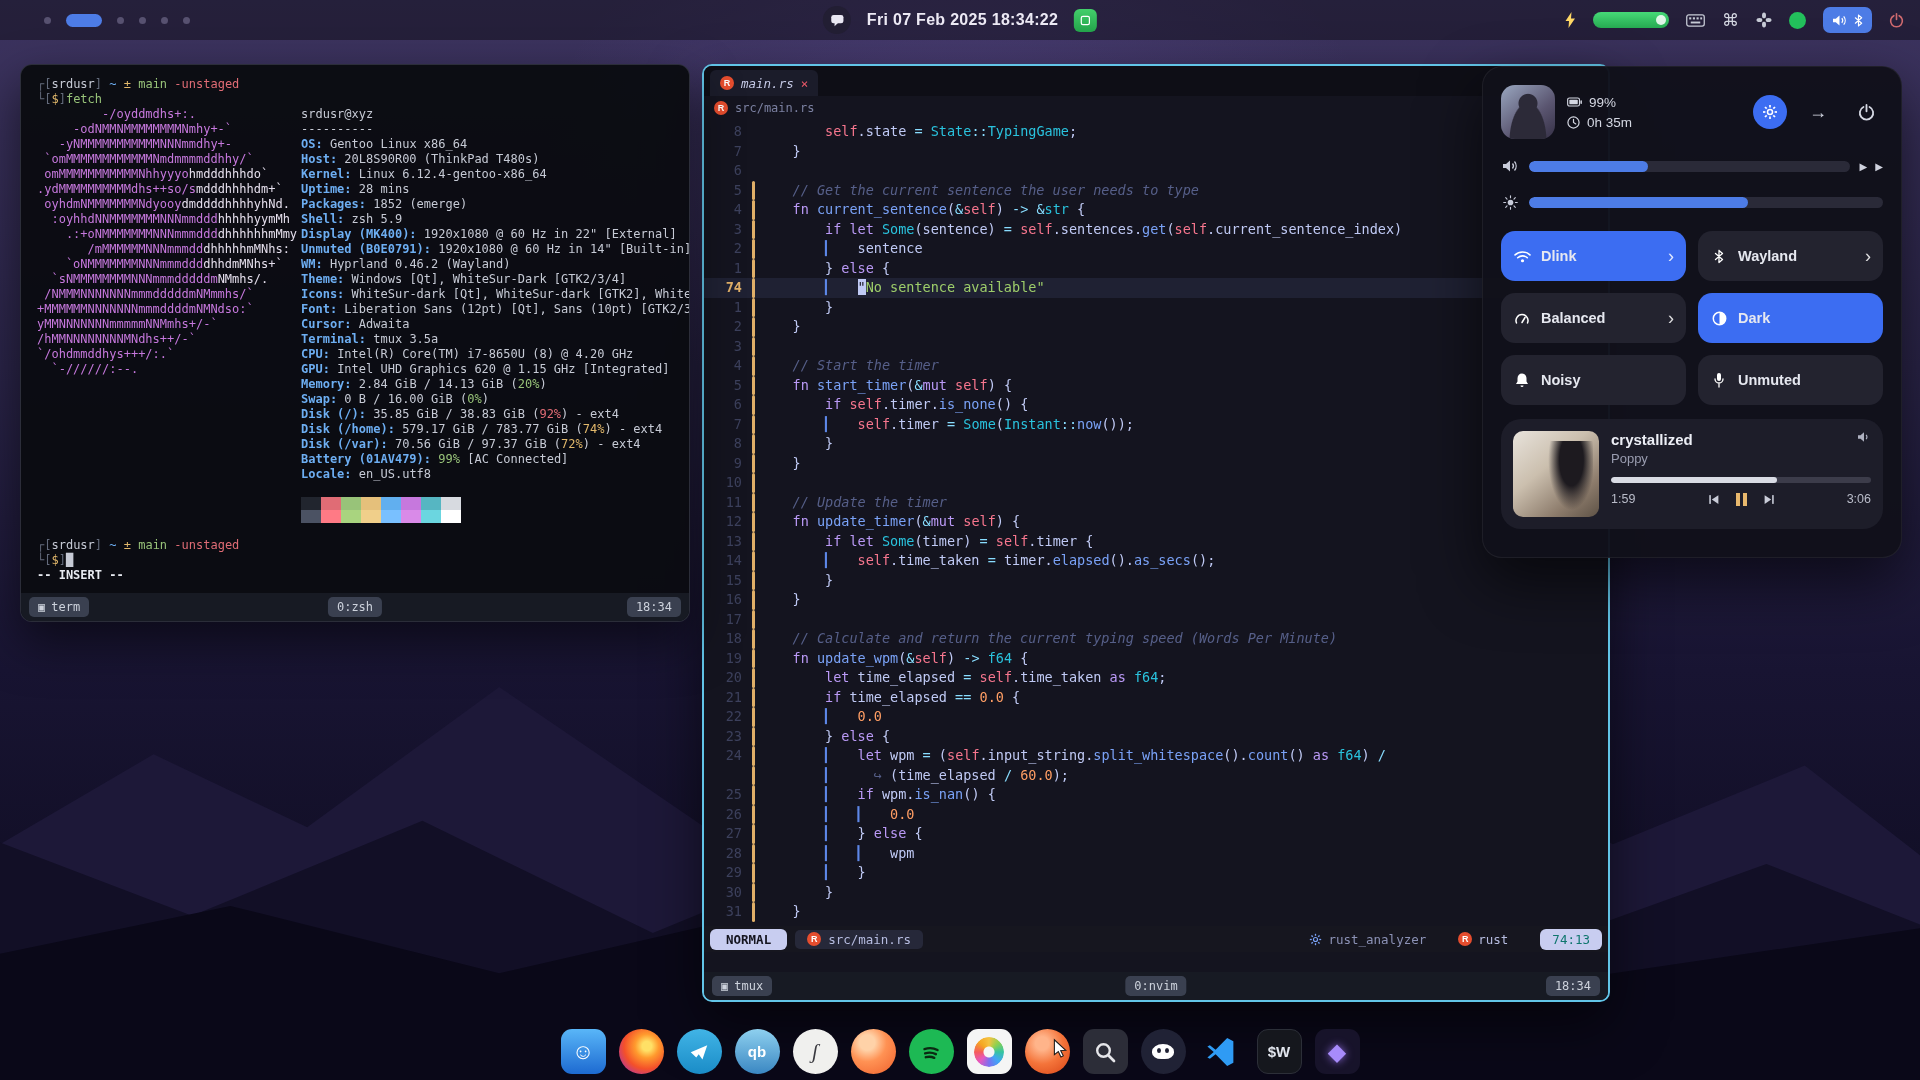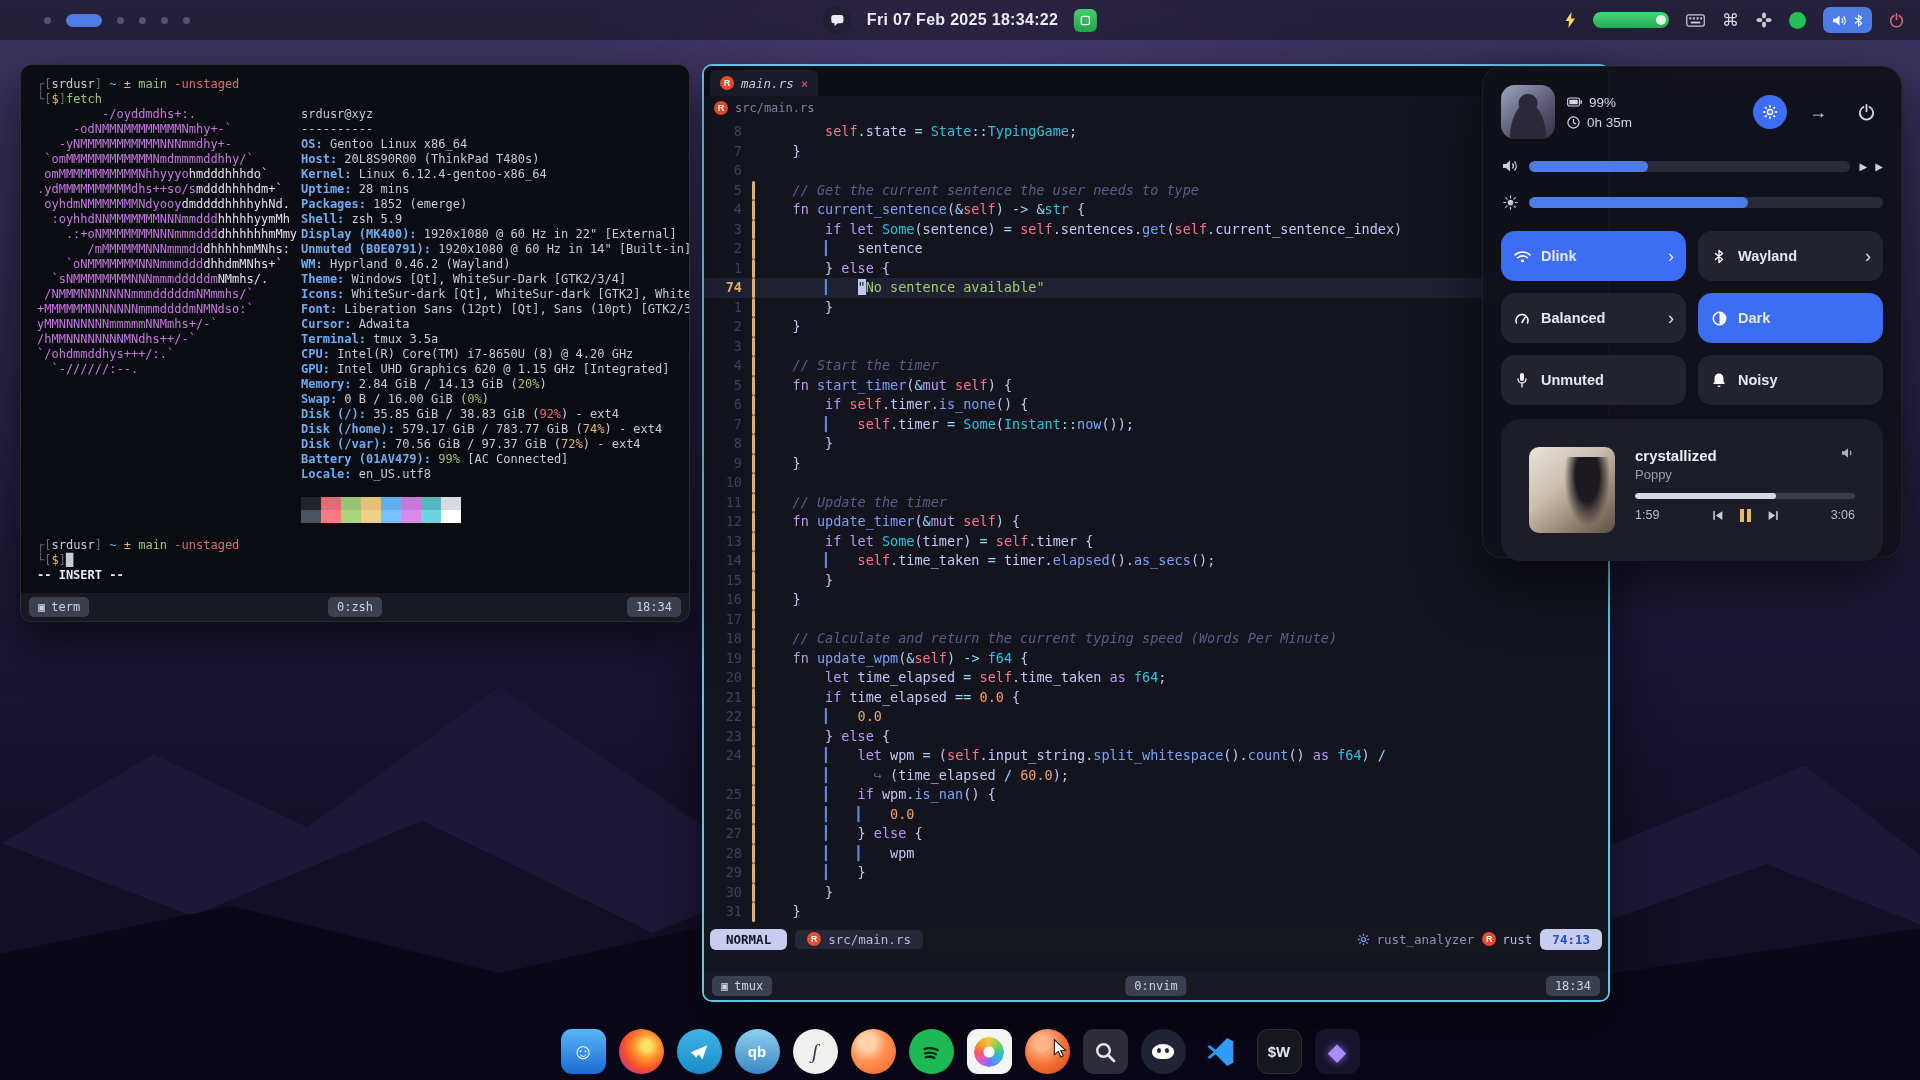--- a/index.html
+++ b/index.html
@@ -85,24 +85,24 @@
 
   
   .c-w{color:#c0caf5}.c-cm{color:#565f89;font-style:italic}.c-kw{color:#bb9af7}.c-fn{color:#7aa2f7}
   .c-ty{color:#2ac3de}.c-st{color:#9ece6a}.c-nm{color:#ff9e64}.c-sf{color:#f7768e}.c-op{color:#89ddff}
   .c-gd{color:#5d87e8}.c-cur{background:#c0caf5;color:#16161e}
 
   .statusline{height:26px;background:#16161f;display:flex;align-items:center;
     font-family:"DejaVu Sans Mono",monospace;font-size:12.5px;flex:none}
   .st-mode{background:#c8cdf0;color:#15151f;font-weight:bold;padding:3px 16px;border-radius:6px;margin-left:6px}
   .st-file{background:#262839;color:#b6bce0;padding:2px 12px;border-radius:5px;display:flex;gap:7px;align-items:center;margin-left:8px}
-  .st-right{margin-left:auto;display:flex;align-items:center;gap:8px;margin-right:6px}
+  .st-right{margin-left:auto;display:flex;align-items:center;gap:32px;margin-right:6px}
   .st-lsp{display:flex;align-items:center;gap:6px;color:#8b91b5}
   .st-lang{display:flex;align-items:center;gap:6px;color:#b6bce0}
-  .st-pos{background:#c8cdf0;color:#1d4ed8;font-weight:bold;padding:3px 12px;border-radius:6px}
+  .st-pos{background:#c8cdf0;color:#0f766e;font-weight:normal;padding:3px 12px;border-radius:6px}
   .cmdline{height:20px;background:#14141f;flex:none}
 
   
   .cc{position:absolute;left:1482px;top:66px;width:420px;height:492px;background:rgba(17,17,26,.97);
     border-radius:20px;padding:18px;z-index:60;box-shadow:0 24px 60px rgba(0,0,0,.6);border:1px solid rgba(255,255,255,.06)}
   .cc-head{display:flex;align-items:center;margin-bottom:14px}
   .avatar{width:54px;height:54px;border-radius:14px;background:linear-gradient(140deg,#9aa7c0,#5a5570 60%,#353046);
     position:relative;overflow:hidden;flex:none}
   .avatar::after{content:"";position:absolute;inset:0;
     background:radial-gradient(circle at 50% 34%,#2c2a38 0 9px,transparent 10px),
@@ -116,21 +116,21 @@
   .sl-ico{display:flex;align-items:center;width:18px;justify-content:center;flex:none}
   .track{flex:1;height:11px;border-radius:6px;background:#2a2a38;overflow:hidden}
   .fill{height:100%;border-radius:6px;background:#4d7ce6}
   .slider-extra{display:flex;gap:8px;color:#cfd2de;font-size:10px;align-items:center}
   .cc-grid{display:grid;grid-template-columns:1fr 1fr;gap:12px;margin:16px 0 14px}
   .toggle{height:50px;border-radius:14px;background:#23232f;display:flex;align-items:center;gap:10px;padding:0 12px;
     color:#e6e8f0;font-size:14.5px;font-weight:bold;cursor:pointer}
   .toggle.active{background:#3c6df2}
   .tg-ico{display:flex;align-items:center;width:18px;justify-content:center;flex:none}
   .tg-chev{margin-left:auto;color:rgba(255,255,255,.85);font-size:18px;font-weight:normal}
-  .media{background:#1d1d29;border-radius:20px;padding:28px;display:flex;gap:20px}
+  .media{background:#1d1d29;border-radius:20px;padding:12px;display:flex;gap:12px}
   .album{width:86px;height:86px;border-radius:10px;flex:none;position:relative;overflow:hidden;
     background:linear-gradient(140deg,#e8e3dc 0%,#cbbfae 40%,#8d7c6c 75%,#5e5246 100%)}
   .album::after{content:"";position:absolute;right:6px;top:10px;width:48px;height:76px;
     background:radial-gradient(ellipse at 55% 25%,#1d1a1f 0 32%,transparent 62%)}
   .m-right{flex:1;display:flex;flex-direction:column;min-width:0}
   .m-top{display:flex;align-items:flex-start}
   .m-title{font-size:15px;color:#eceef5;font-weight:bold}
   .m-artist{font-size:13px;color:#9a9db0;margin-top:3px}
   .m-speaker{margin-left:auto;color:#aeb1c0;display:flex}
   .m-progress{height:6px;border-radius:3px;background:#3c3c4a;margin-top:11px;overflow:hidden}
@@ -570,36 +570,36 @@
         <span class="tg-ico">
           <svg width="15" height="15" viewBox="0 0 14 14">
             <circle cx="7" cy="7" r="5.8" fill="none" stroke="#fff" stroke-width="1.4"></circle>
             <path d="M7 1.2a5.8 5.8 0 0 1 0 11.6z" fill="#fff"></path>
           </svg>
         </span>
         <span class="tg-label">Dark</span>
       </div>
       <div class="toggle">
         <span class="tg-ico">
+          <svg width="14" height="16" viewBox="0 0 14 16">
+            <path d="M7 1.5c-2.8 0-4.5 2-4.5 5v3L1 12h12l-1.5-2.5v-3c0-3-1.7-5-4.5-5z" fill="#fff"></path>
+            <path d="M5.5 13.5a1.5 1.5 0 0 0 3 0z" fill="#fff"></path>
+          </svg>
+        </span>
+        <span class="tg-label">Noisy</span>
+      </div>
+      <div class="toggle">
+        <span class="tg-ico">
           <svg width="12" height="16" viewBox="0 0 12 16">
             <rect x="4" y="1" width="4" height="8" rx="2" fill="#fff"></rect>
             <path d="M2 7a4 4 0 0 0 8 0" stroke="#fff" fill="none" stroke-width="1.3" stroke-linecap="round"></path>
             <line x1="6" y1="12" x2="6" y2="15" stroke="#fff" stroke-width="1.3" stroke-linecap="round"></line>
           </svg>
         </span>
         <span class="tg-label">Unmuted</span>
-      </div>
-      <div class="toggle">
-        <span class="tg-ico">
-          <svg width="14" height="16" viewBox="0 0 14 16">
-            <path d="M7 1.5c-2.8 0-4.5 2-4.5 5v3L1 12h12l-1.5-2.5v-3c0-3-1.7-5-4.5-5z" fill="#fff"></path>
-            <path d="M5.5 13.5a1.5 1.5 0 0 0 3 0z" fill="#fff"></path>
-          </svg>
-        </span>
-        <span class="tg-label">Noisy</span>
       </div>
     </div>
 
   <div class="media">
     <div class="album"></div>
     <div class="m-right">
       <div class="m-top">
         <div>
           <div class="m-title">crystallized</div>
           <div class="m-artist">Poppy</div>

